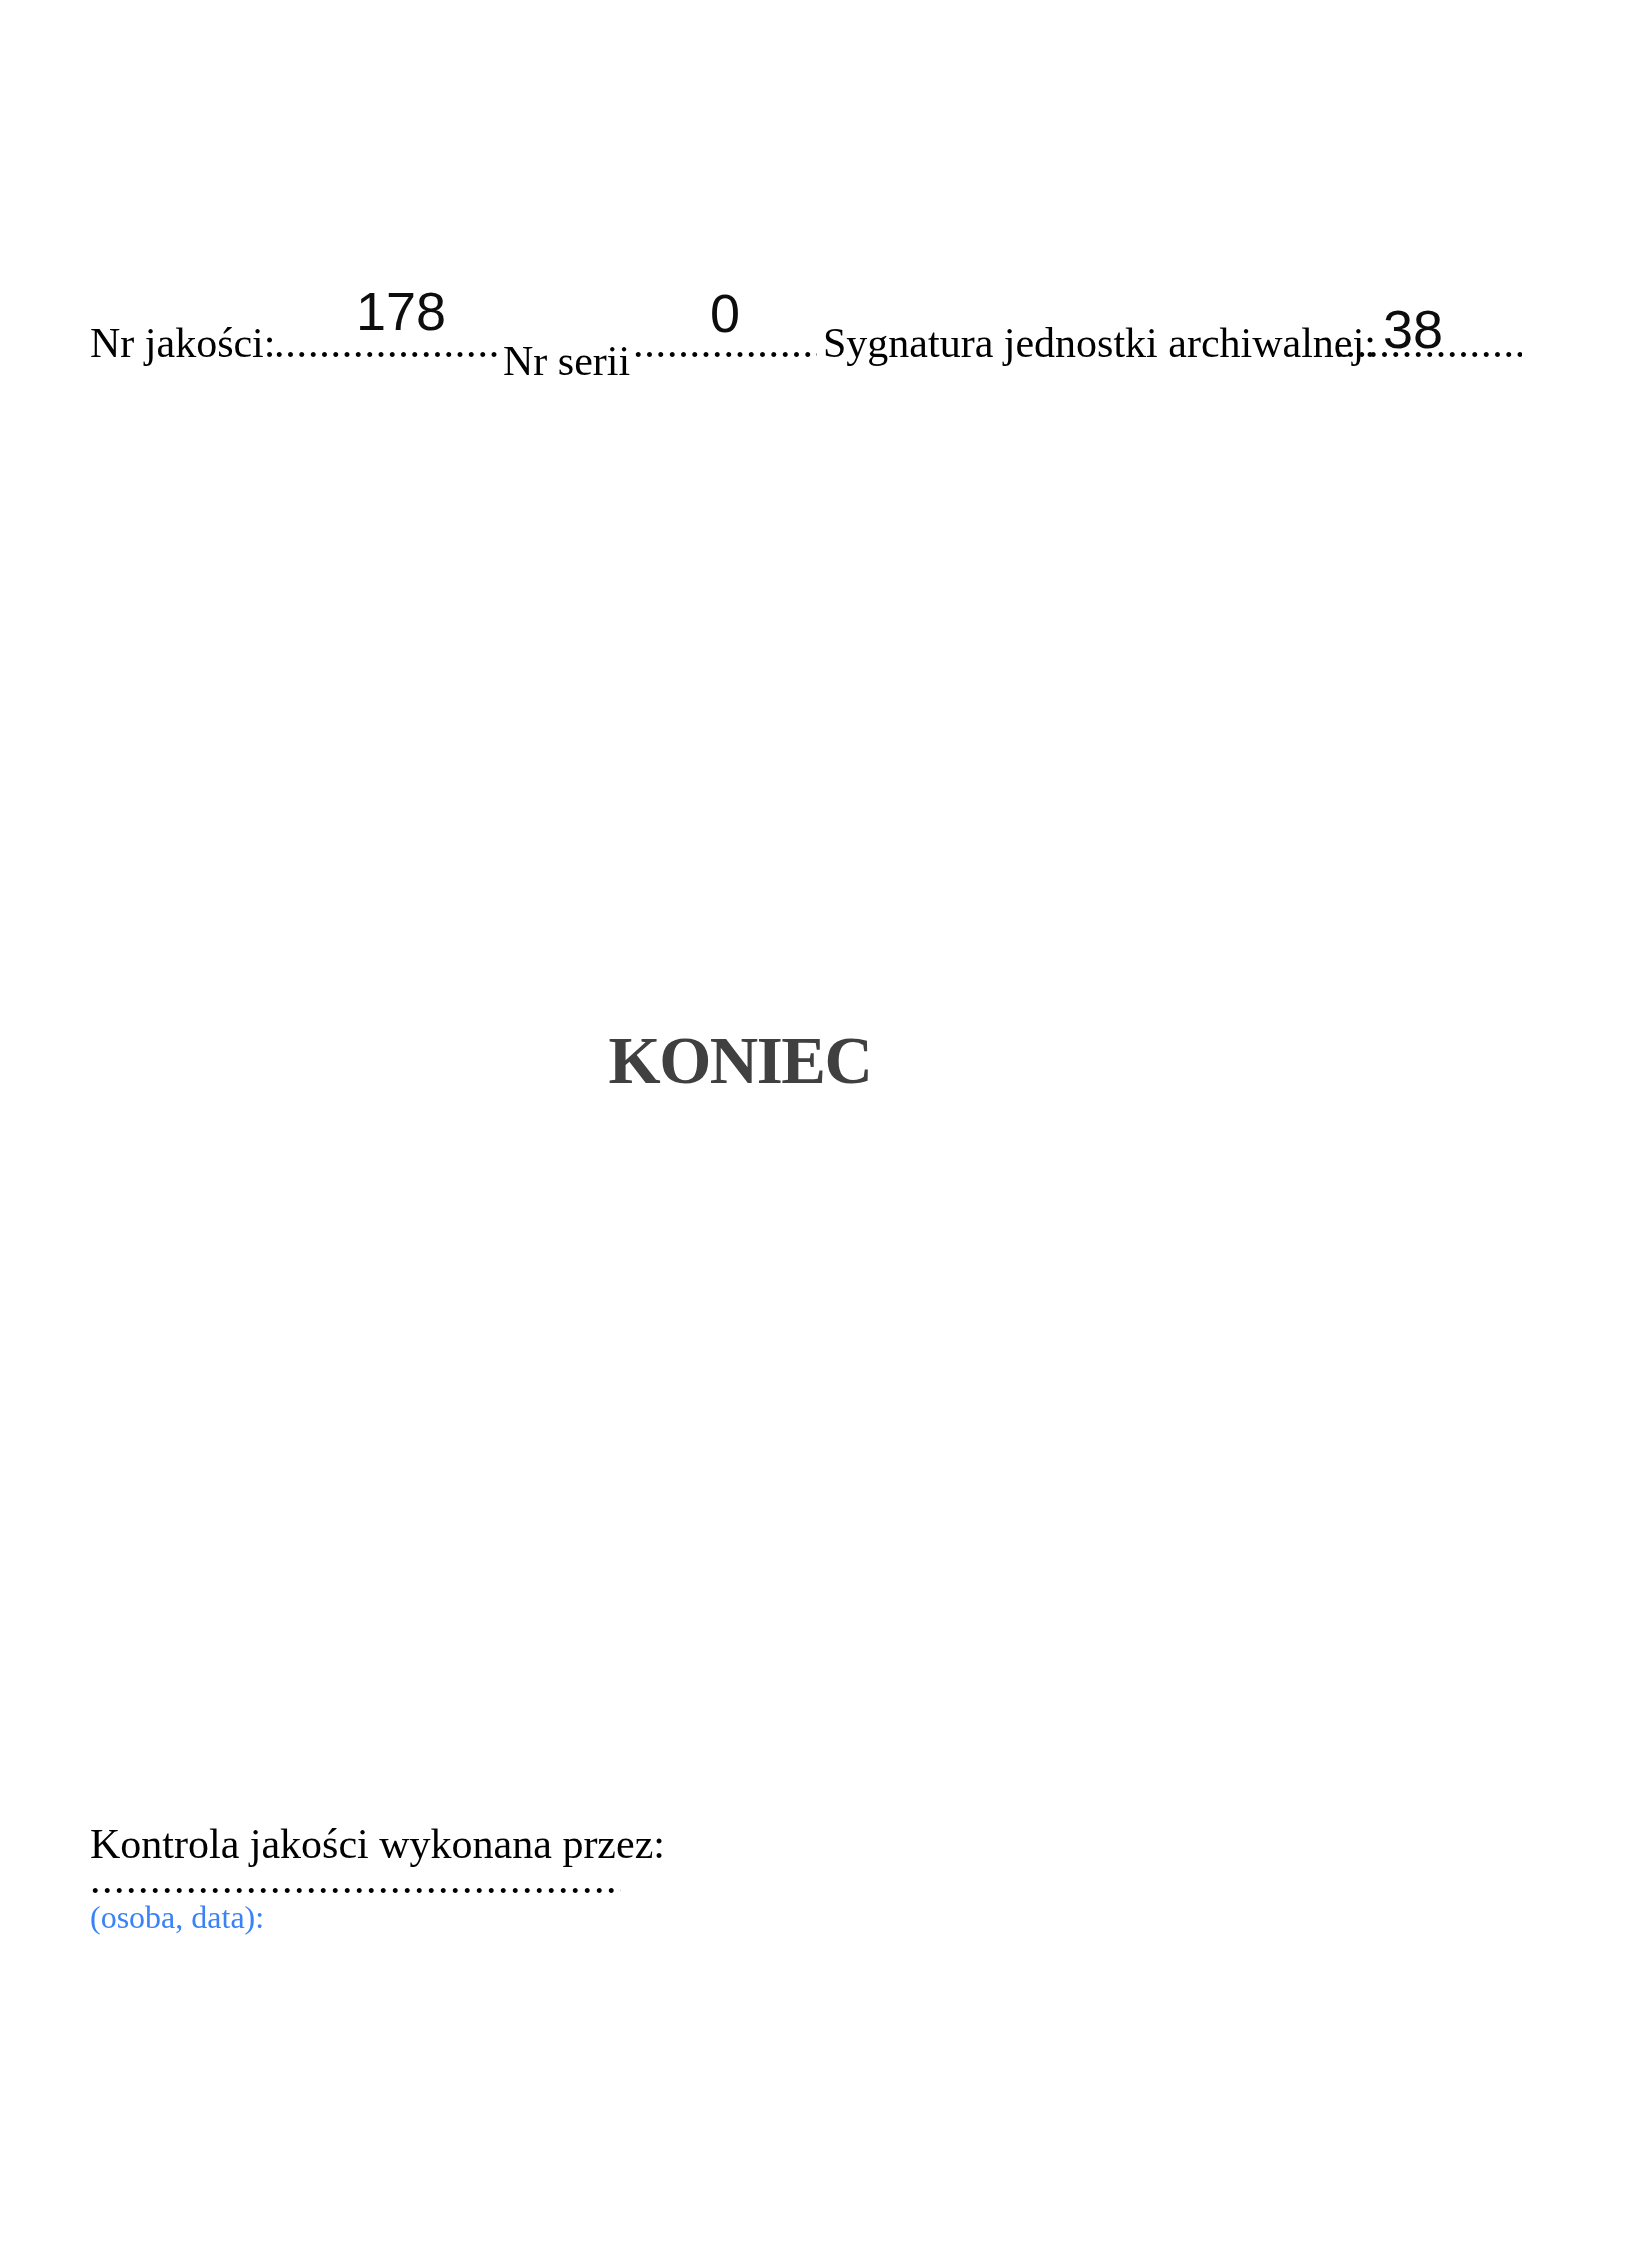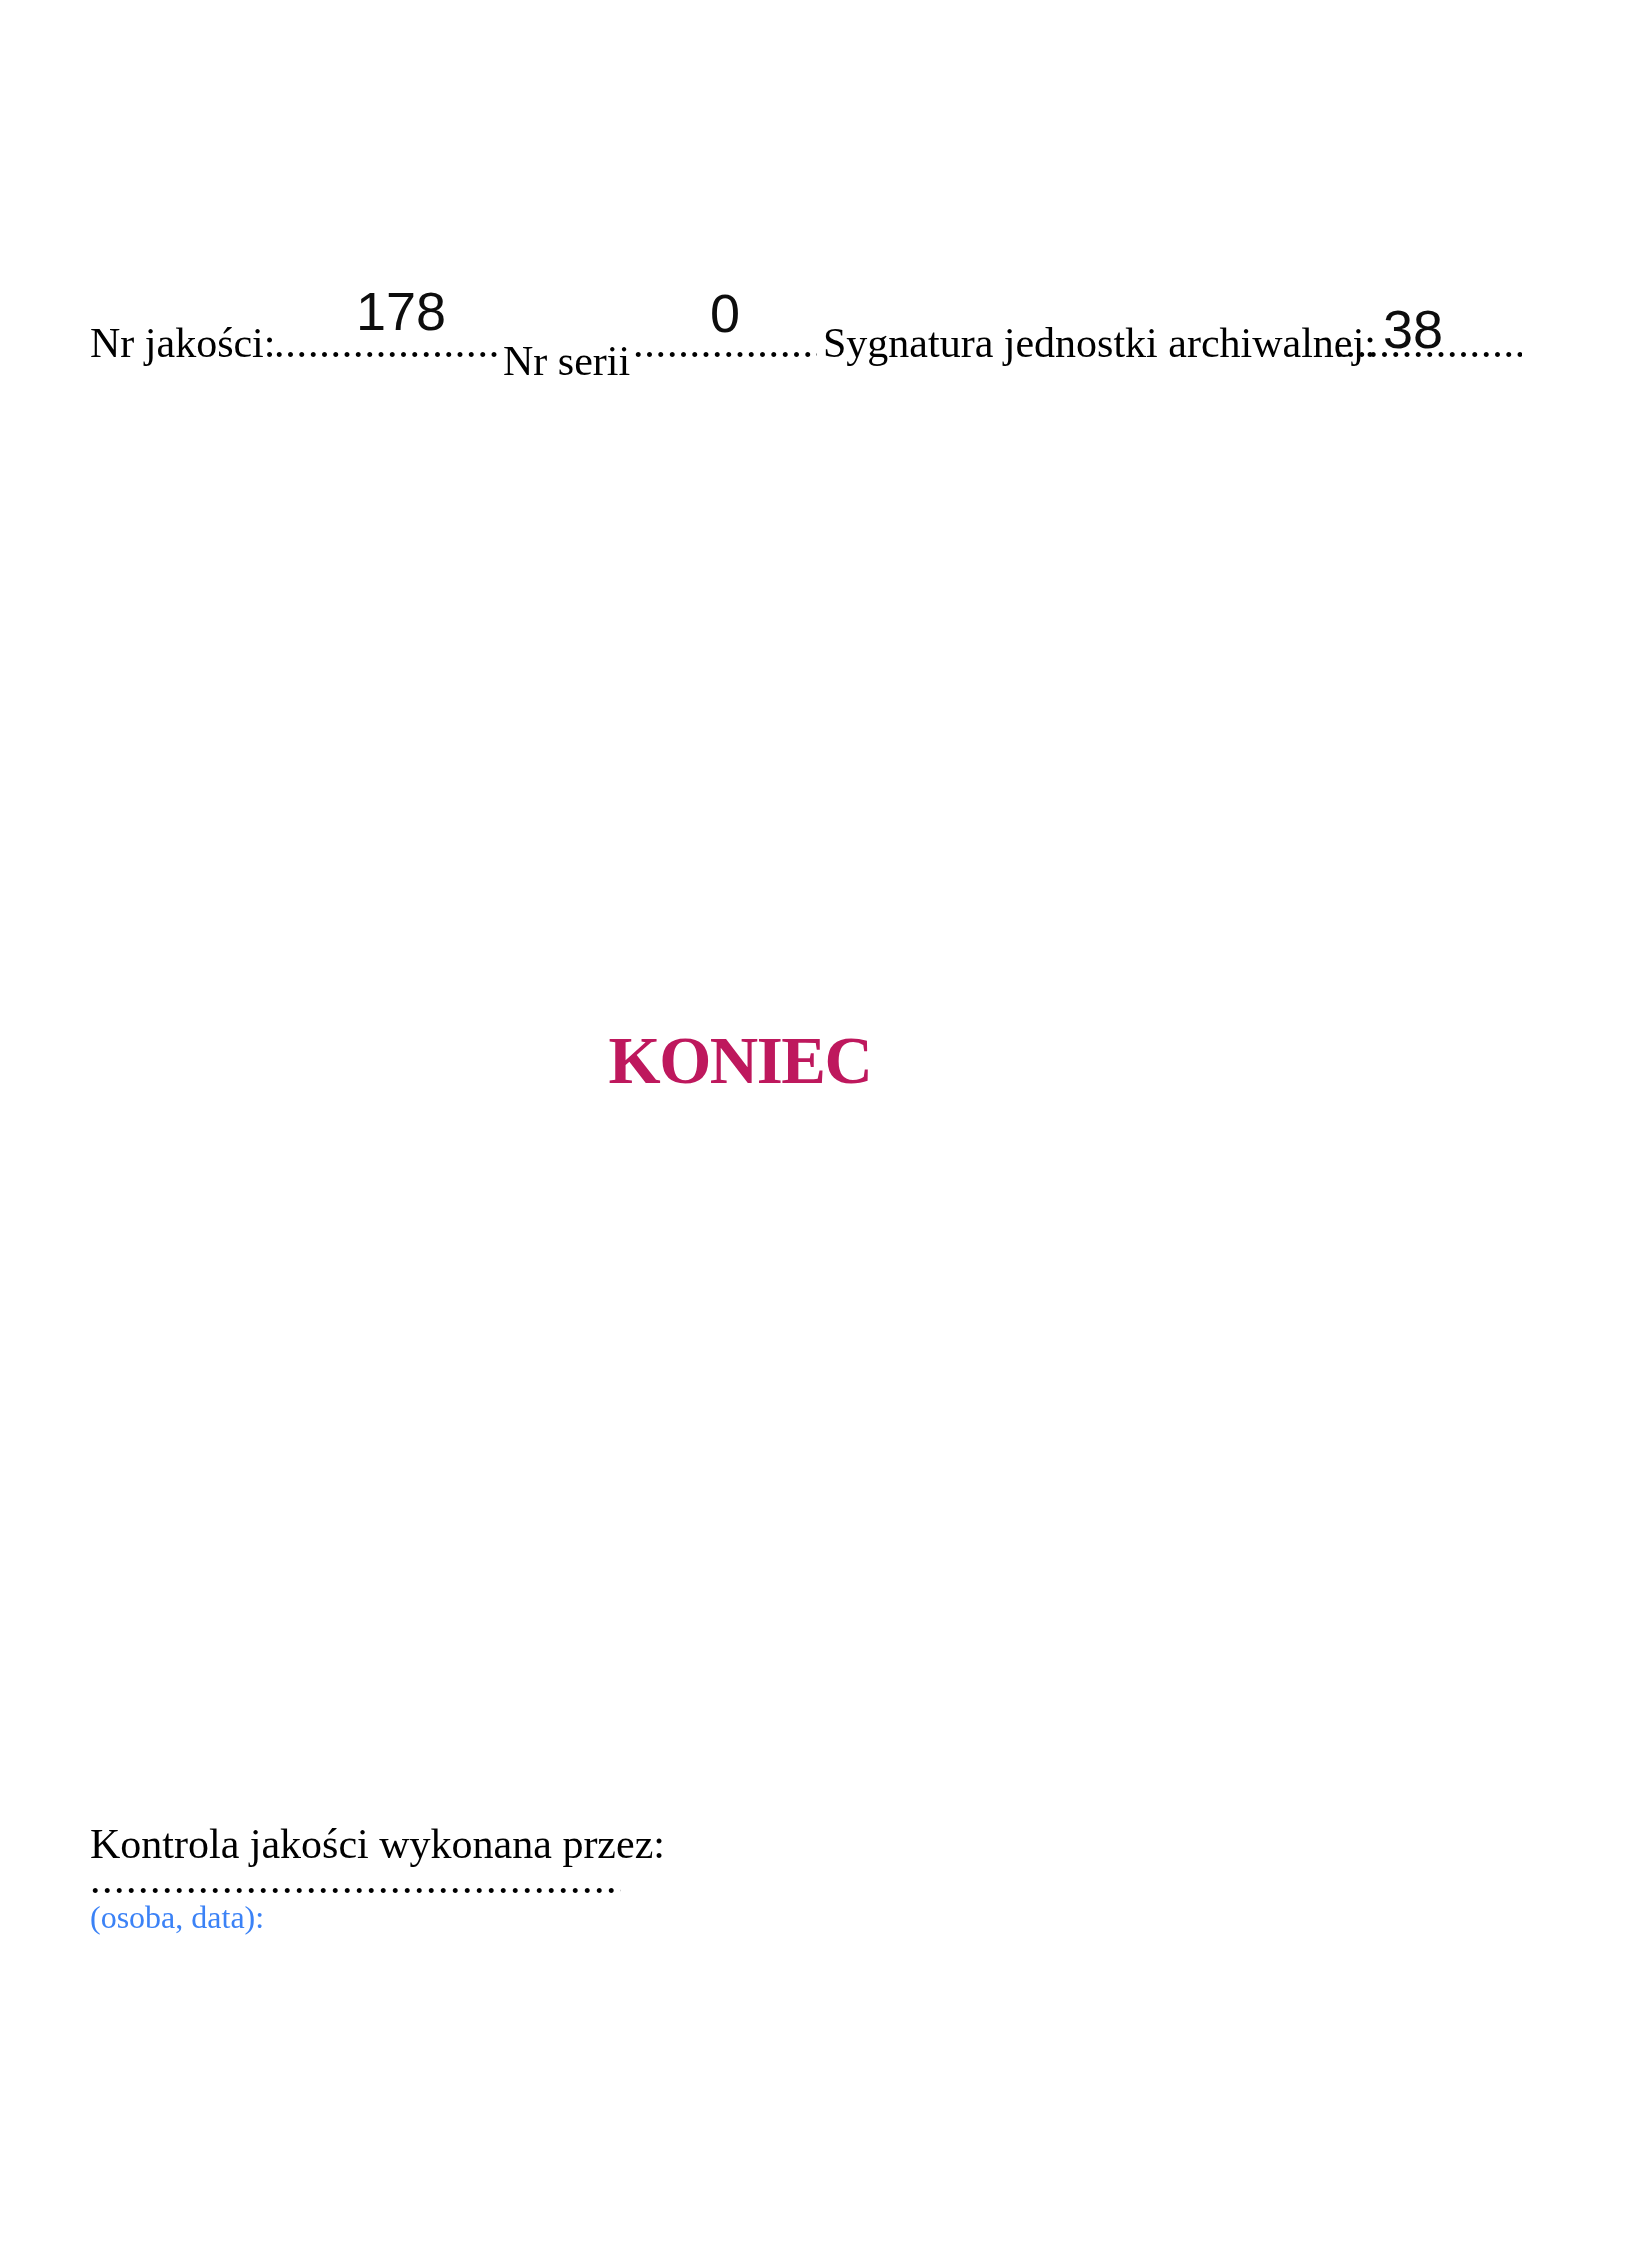--- a/index.html
+++ b/index.html
@@ -50,21 +50,21 @@
     position: absolute;
     left: 0;
     top: 1027px;
     width: 1480px;
     text-align: center;
     font-family: "Liberation Serif", "DejaVu Serif", serif;
     font-weight: bold;
     font-size: 67px;
     line-height: 1;
     letter-spacing: -1.5px;
-    color: #be185d;
+    color: #404040;
     white-space: nowrap;
   }
   .caption-small {
     position: absolute;
     font-family: "Liberation Serif", "DejaVu Serif", serif;
     font-size: 32px;
     line-height: 1;
     color: #3b82f6;
     white-space: nowrap;
   }

